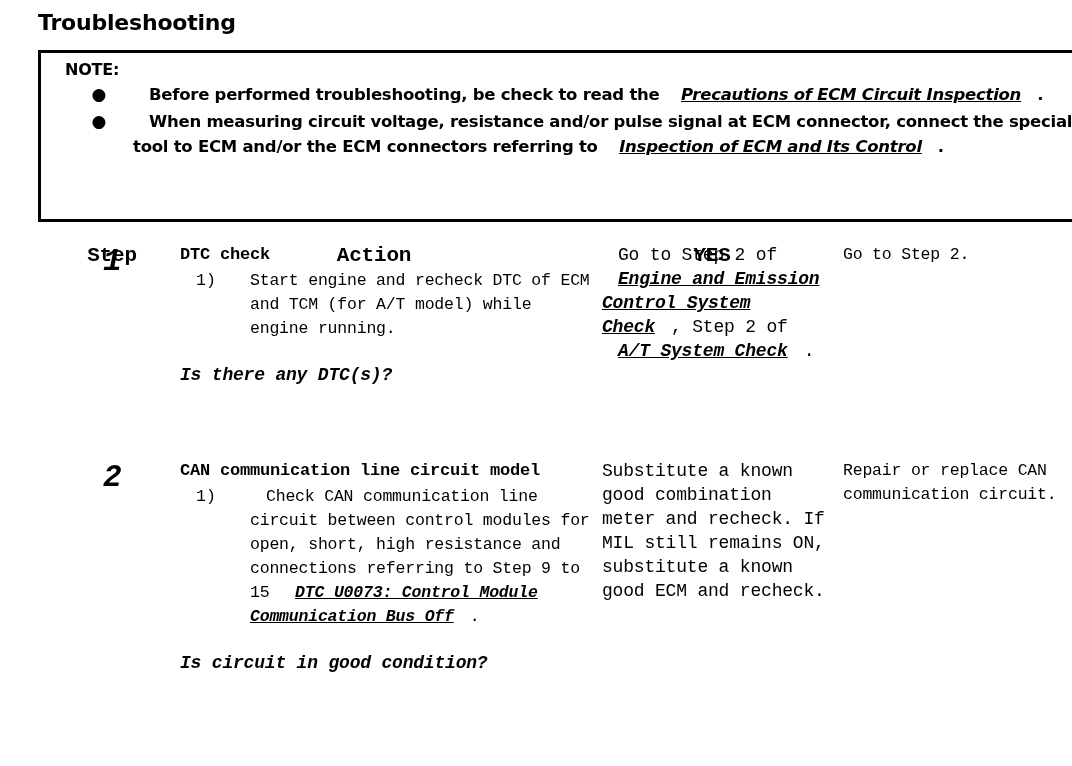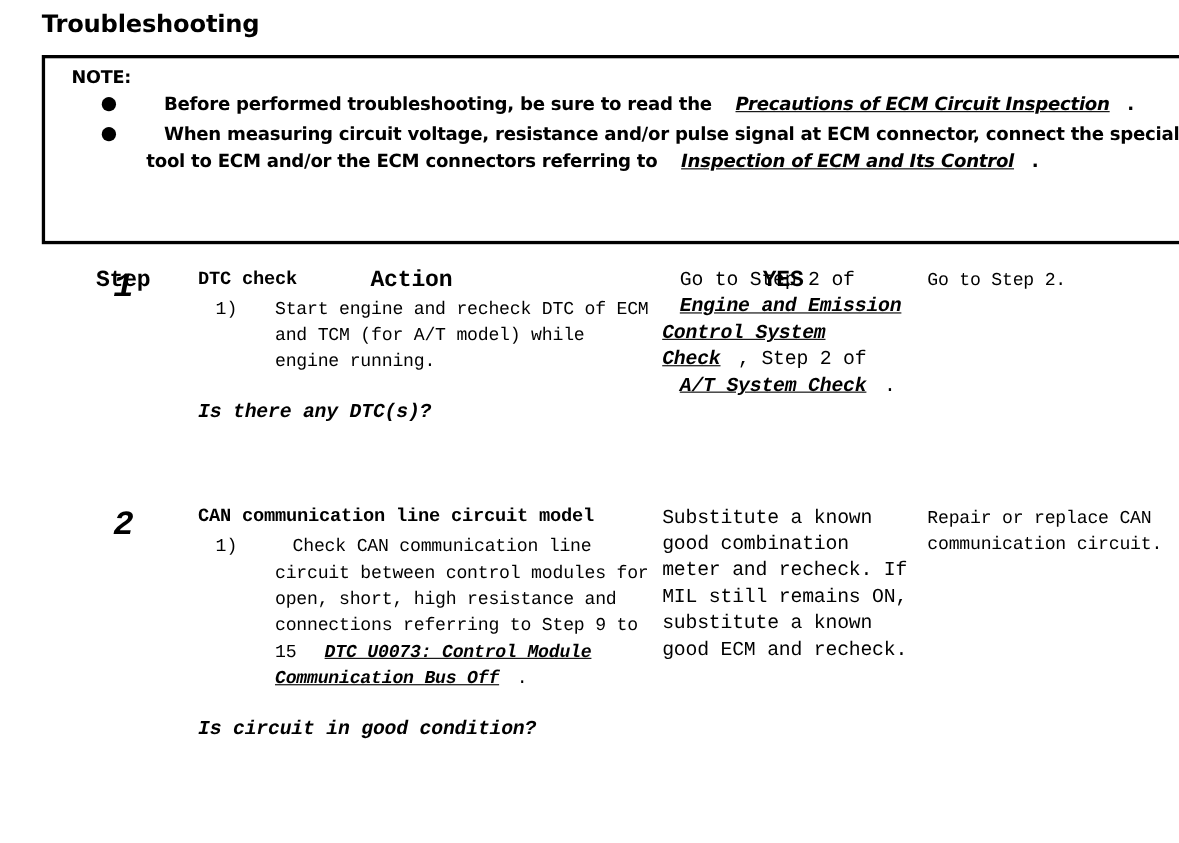--- a/index.html
+++ b/index.html
@@ -178,21 +178,21 @@
 </head>
 <body>
 
 <div id="page-title">Troubleshooting</div>
 
 <div id="note-box">
   <div id="note-label">NOTE:</div>
 
   <div class="note-bullet-row">
     <div class="note-bullet-dot">●</div>
-    <div class="note-bullet-text"><span>Before performed troubleshooting, be sure to read the </span><span class="ref">Precautions of ECM Circuit Inspection</span><span>.</span></div>
+    <div class="note-bullet-text"><span>Before performed troubleshooting, be check to read the </span><span class="ref">Precautions of ECM Circuit Inspection</span><span>.</span></div>
   </div>
 
   <div class="note-bullet-row">
     <div class="note-bullet-dot">●</div>
     <div class="note-bullet-text"><span>When measuring circuit voltage, resistance and/or pulse signal at ECM connector, connect the special tool to ECM and/or the ECM connectors referring to </span><span class="ref">Inspection of ECM and Its Control</span><span>.</span></div>
   </div>
 </div>
 
 <div id="proc-table">
 

